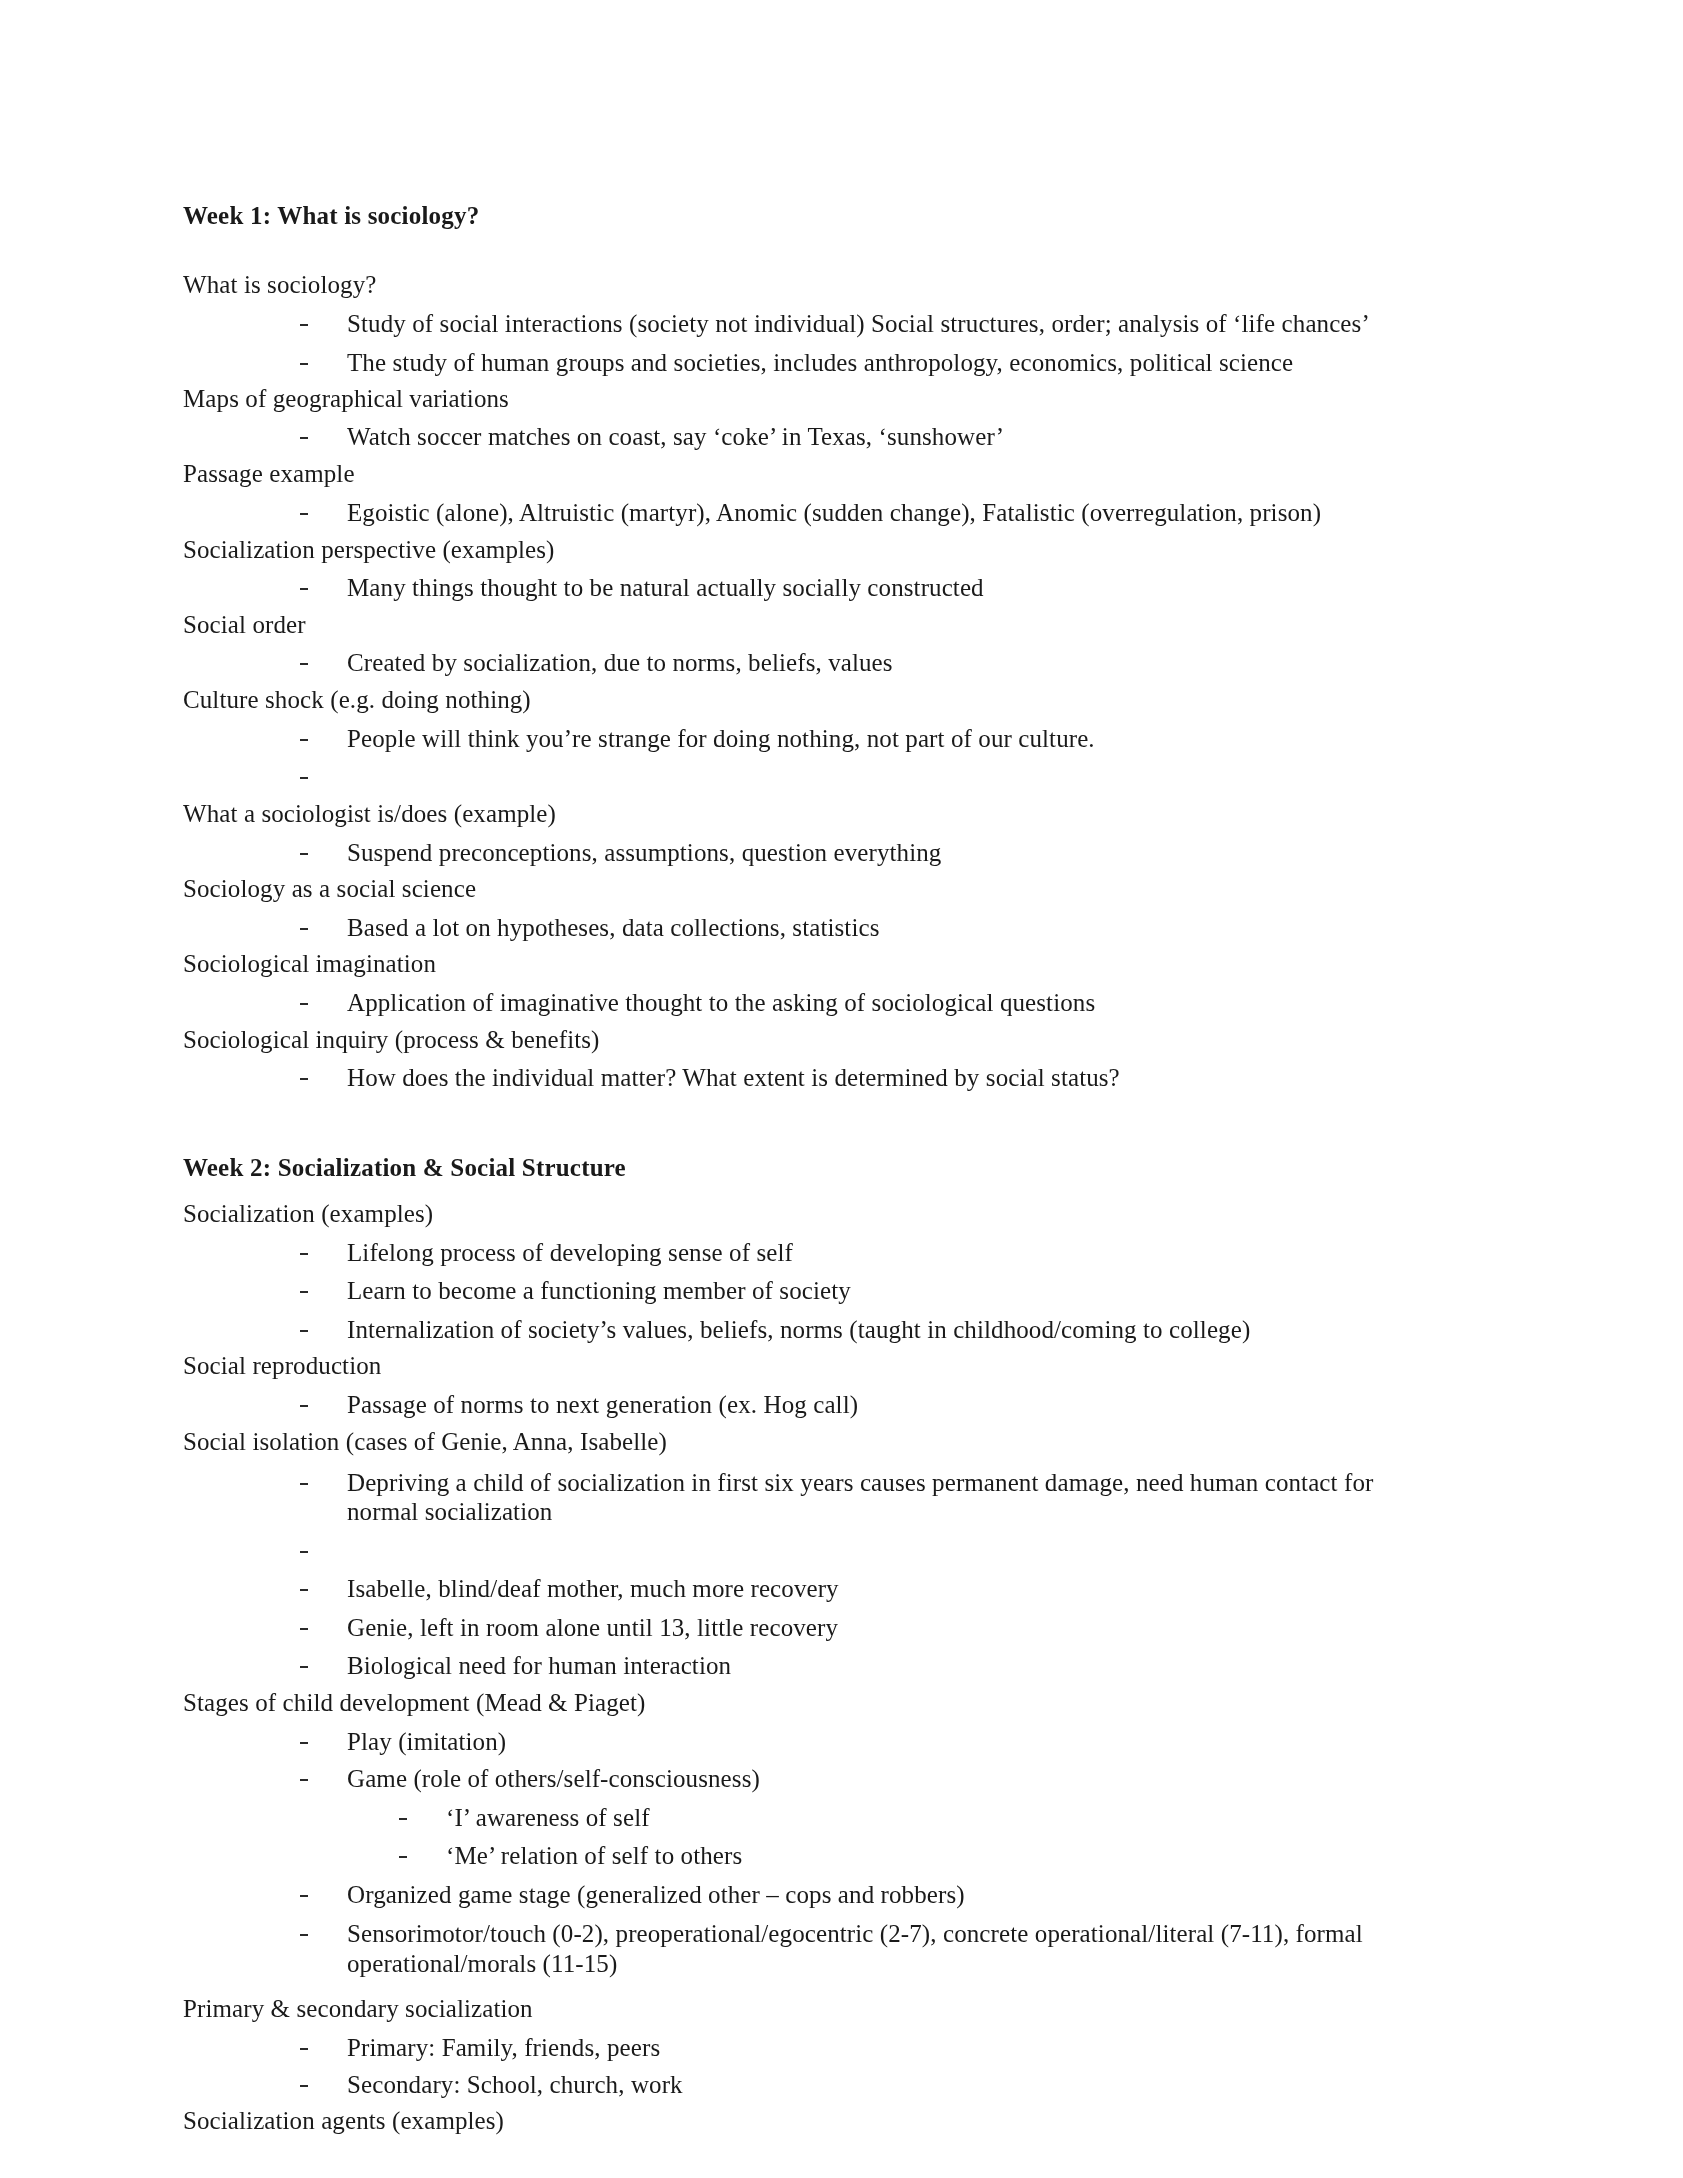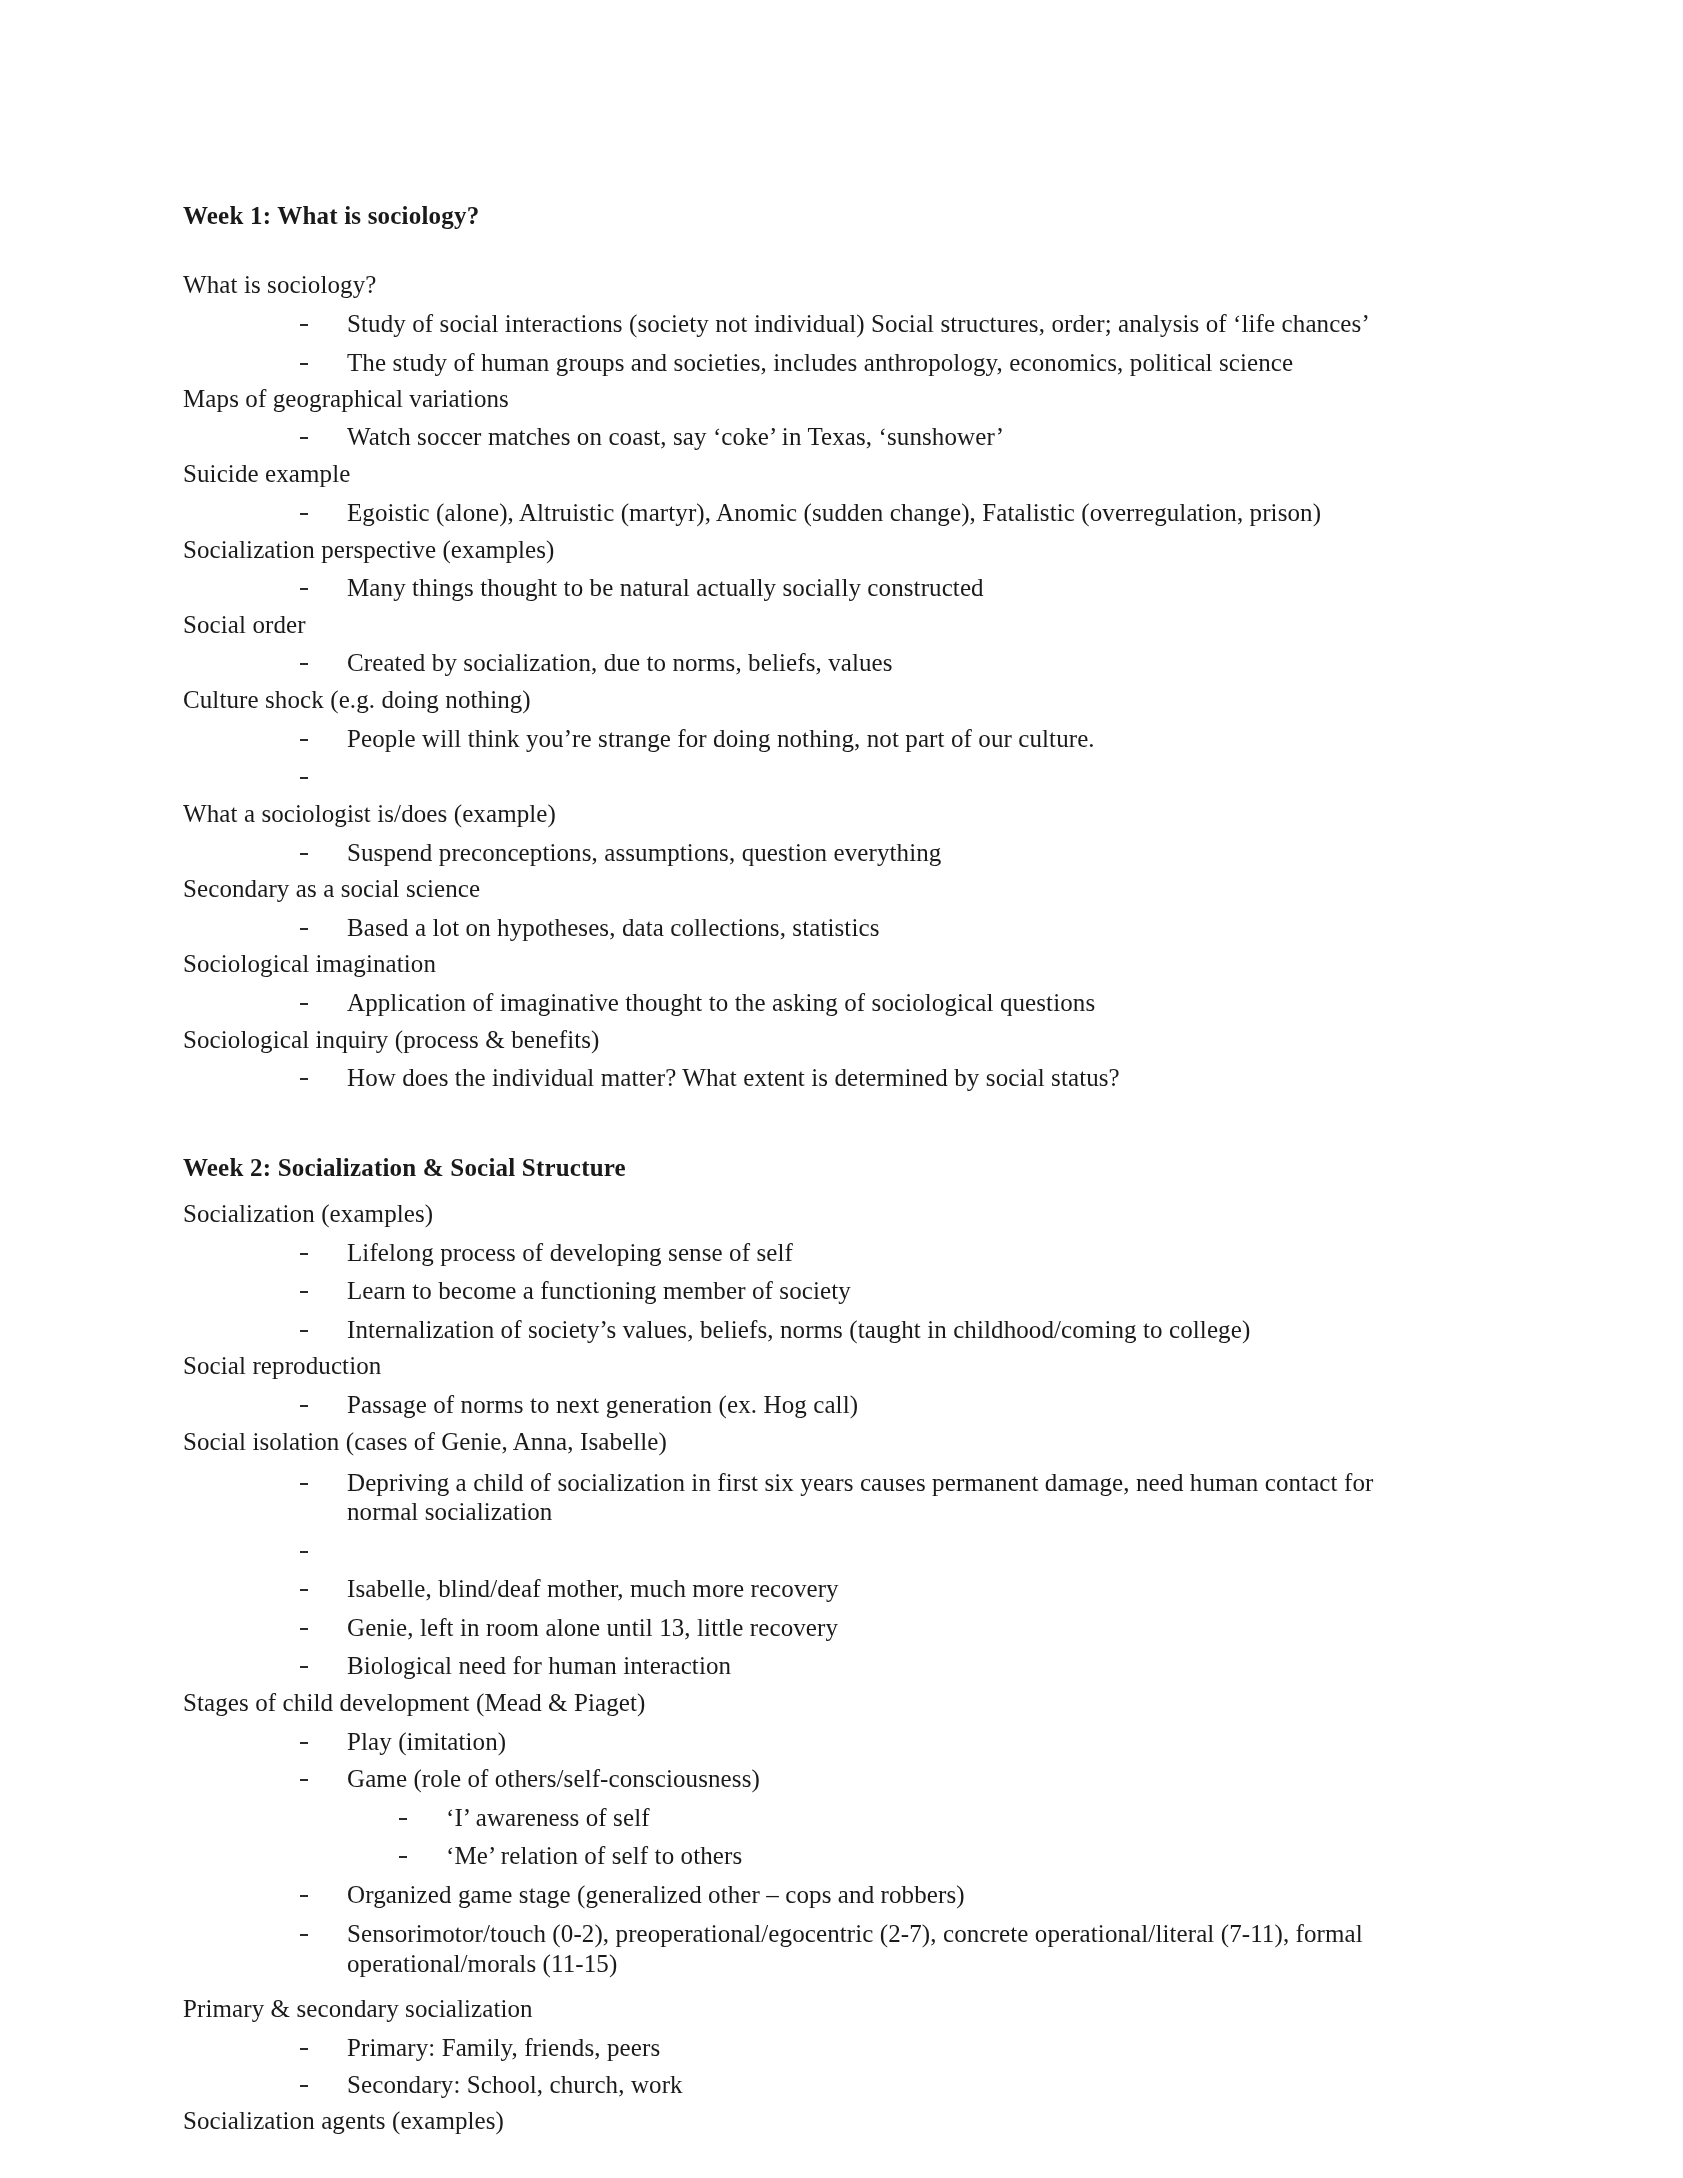--- a/index.html
+++ b/index.html
@@ -27,42 +27,42 @@
   <div class="line topic" style="top:269px">What is sociology?</div>
   <span class="dash d1" style="top:308px"></span>
   <div class="line t1" style="top:308px">Study of social interactions (society not individual) Social structures, order; analysis of ‘life chances’</div>
   <span class="dash d1" style="top:347px"></span>
   <div class="line t1" style="top:347px">The study of human groups and societies, includes anthropology, economics, political science</div>
 
   <div class="line topic" style="top:383px">Maps of geographical variations</div>
   <span class="dash d1" style="top:421px"></span>
   <div class="line t1" style="top:421px">Watch soccer matches on coast, say ‘coke’ in Texas, ‘sunshower’</div>
 
-  <div class="line topic" style="top:458px">Suicide example</div>
+  <div class="line topic" style="top:458px">Passage example</div>
   <span class="dash d1" style="top:497px"></span>
   <div class="line t1" style="top:497px">Egoistic (alone), Altruistic (martyr), Anomic (sudden change), Fatalistic (overregulation, prison)</div>
 
   <div class="line topic" style="top:534px">Socialization perspective (examples)</div>
   <span class="dash d1" style="top:572px"></span>
   <div class="line t1" style="top:572px">Many things thought to be natural actually socially constructed</div>
 
   <div class="line topic" style="top:609px">Social order</div>
   <span class="dash d1" style="top:647px"></span>
   <div class="line t1" style="top:647px">Created by socialization, due to norms, beliefs, values</div>
 
   <div class="line topic" style="top:684px">Culture shock (e.g. doing nothing)</div>
   <span class="dash d1" style="top:723px"></span>
   <div class="line t1" style="top:723px">People will think you’re strange for doing nothing, not part of our culture.</div>
   <span class="dash d1" style="top:761px"></span>
 
   <div class="line topic" style="top:798px">What a sociologist is/does (example)</div>
   <span class="dash d1" style="top:837px"></span>
   <div class="line t1" style="top:837px">Suspend preconceptions, assumptions, question everything</div>
 
-  <div class="line topic" style="top:873px">Secondary as a social science</div>
+  <div class="line topic" style="top:873px">Sociology as a social science</div>
   <span class="dash d1" style="top:912px"></span>
   <div class="line t1" style="top:912px">Based a lot on hypotheses, data collections, statistics</div>
 
   <div class="line topic" style="top:948px">Sociological imagination</div>
   <span class="dash d1" style="top:987px"></span>
   <div class="line t1" style="top:987px">Application of imaginative thought to the asking of sociological questions</div>
 
   <div class="line topic" style="top:1024px">Sociological inquiry (process &amp; benefits)</div>
   <span class="dash d1" style="top:1062px"></span>
   <div class="line t1" style="top:1062px">How does the individual matter? What extent is determined by social status?</div>

